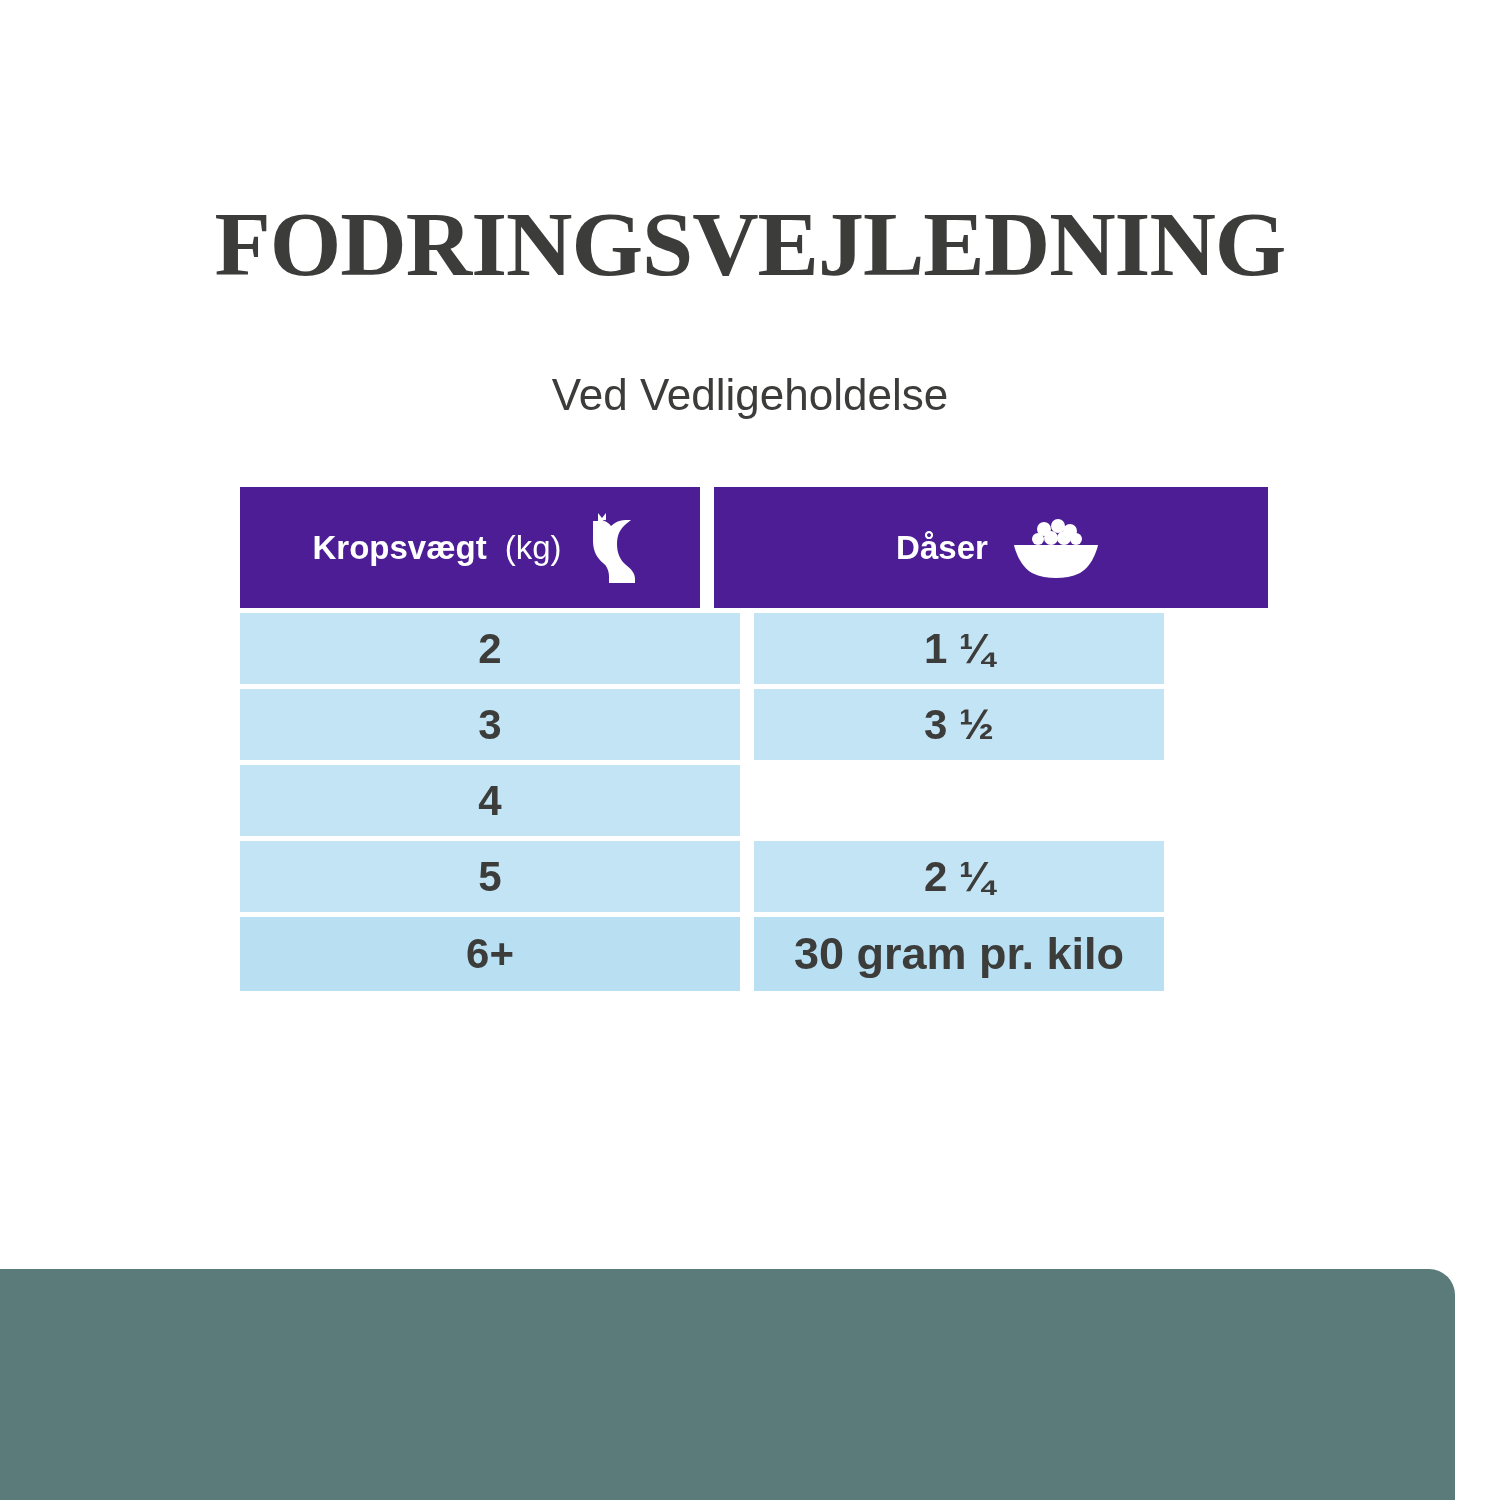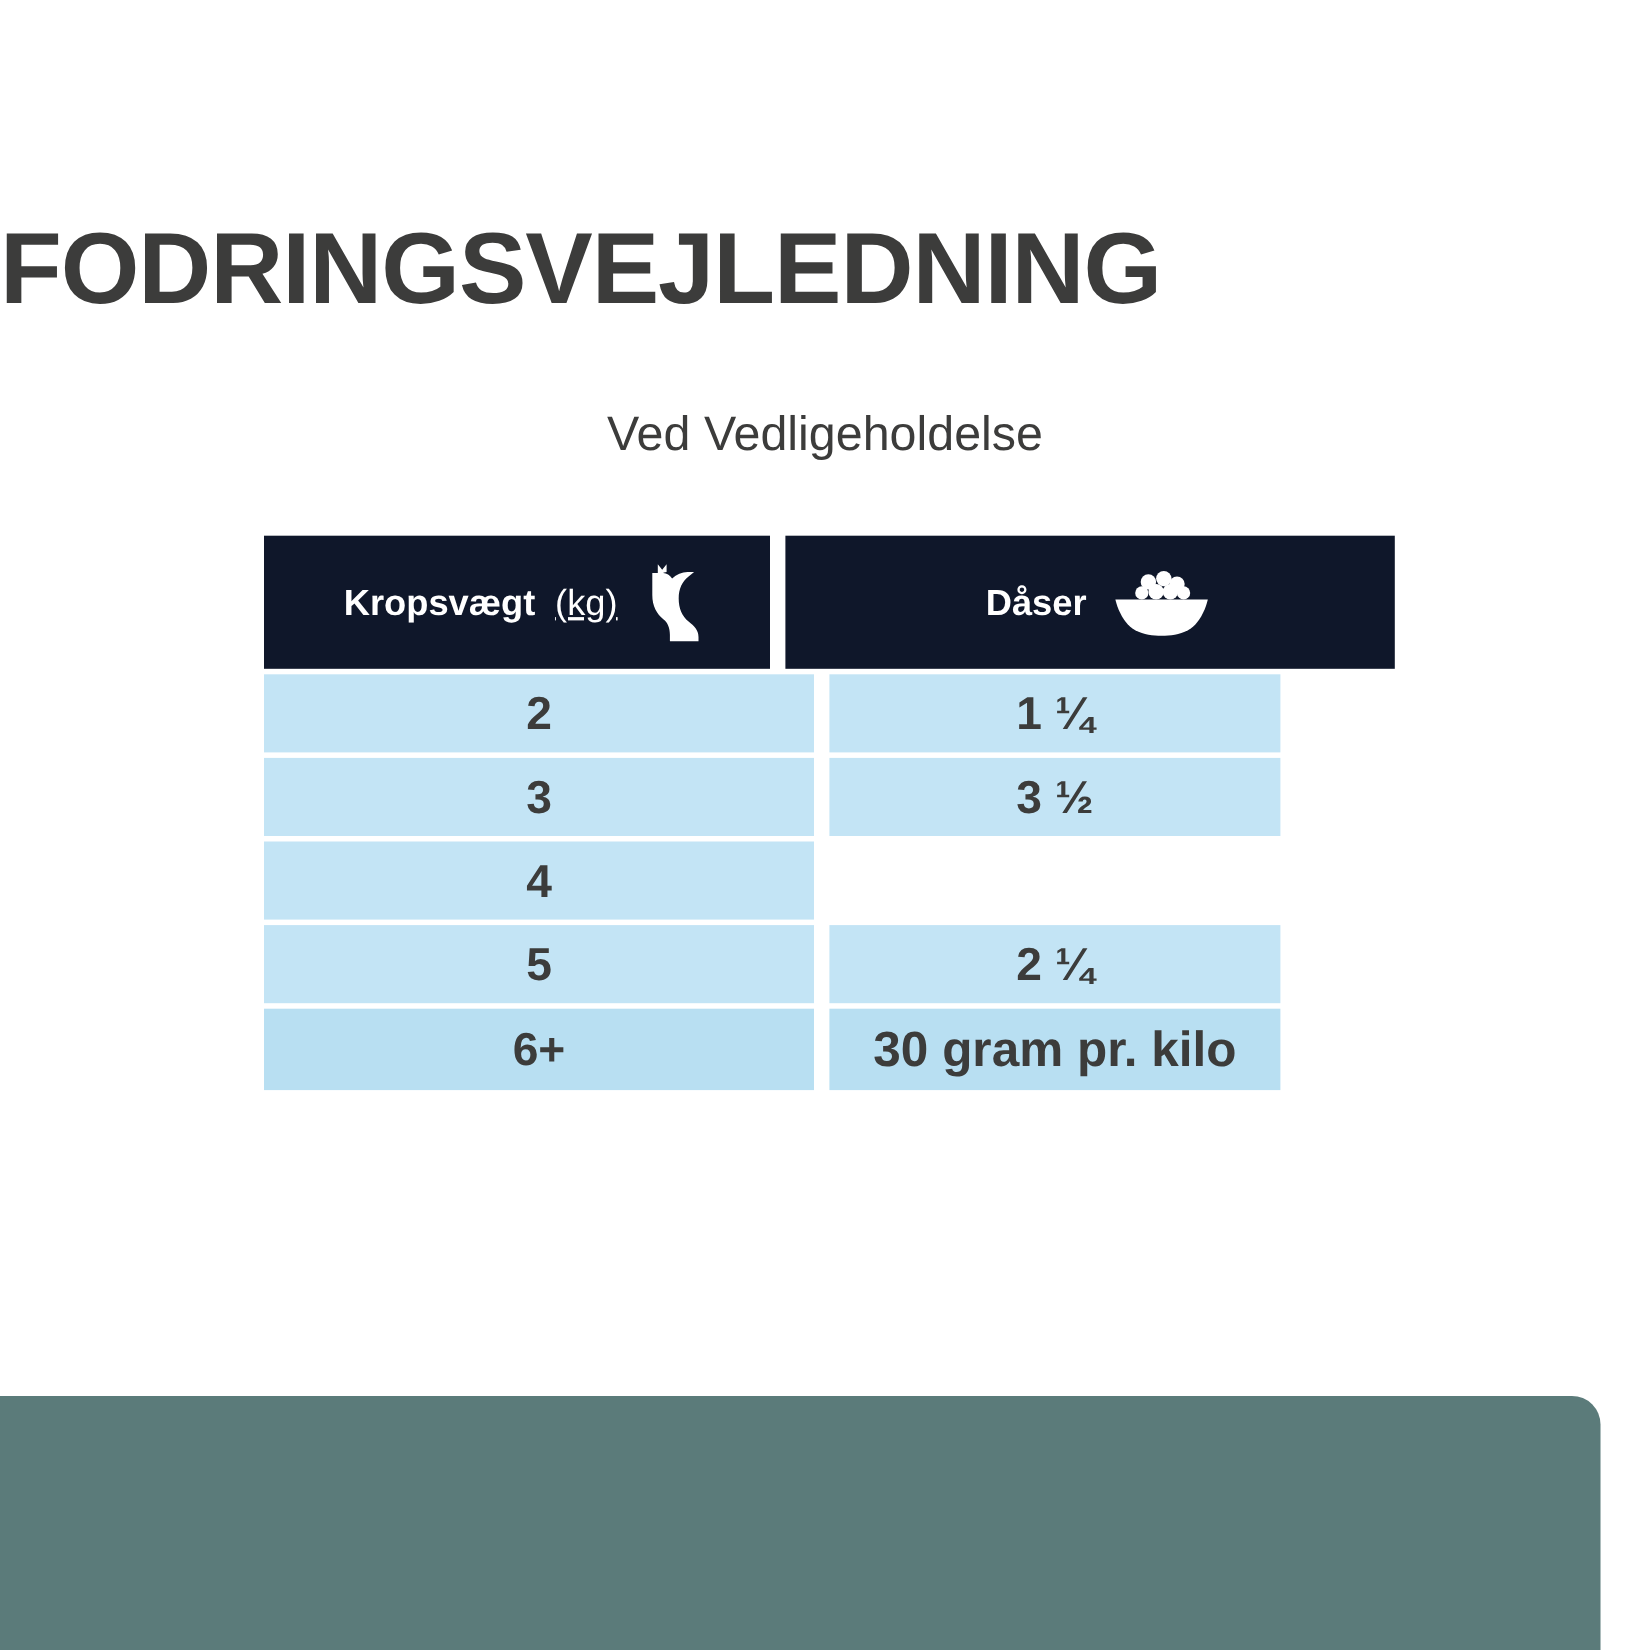--- a/index.html
+++ b/index.html
@@ -16,26 +16,27 @@
   }
   .page {
     position: absolute;
     inset: 0;
   }
   .title {
     position: absolute;
     top: 196px;
     left: 0;
     width: 1500px;
-    text-align: left;
+    text-align: center;
     font-size: 92px;
     font-weight: bold;
     letter-spacing: -1px;
     color: #3c3c3b;
     line-height: 1.05;
+    font-family: Liberation Serif, serif;
   }
   .subtitle {
     position: absolute;
     top: 352px;
     left: 0;
     width: 1500px;
     text-align: center;
     font-size: 44px;
     font-weight: normal;
     color: #3c3c3b;
@@ -45,36 +46,35 @@
     position: absolute;
     top: 487px;
     left: 240px;
     width: 1028px;
   }
   .thead {
     display: flex;
     gap: 14px;
   }
   .th {
-    background: #0f172a;
+    background: #4c1d95;
     color: #ffffff;
     height: 121px;
     display: flex;
     align-items: center;
     justify-content: center;
     gap: 18px;
     font-size: 33px;
     font-weight: bold;
     padding-left: 16px;
   }
   .th-weight { width: 500px; }
   .th-cans { width: 606px; }
   .th-label-light {
     font-weight: normal;
-    text-decoration: underline;
   }
   .icon-cat svg, .icon-bowl svg {
     display: block;
   }
   .row {
     display: flex;
     gap: 14px;
     margin-top: 5px;
   }
   .cell {

